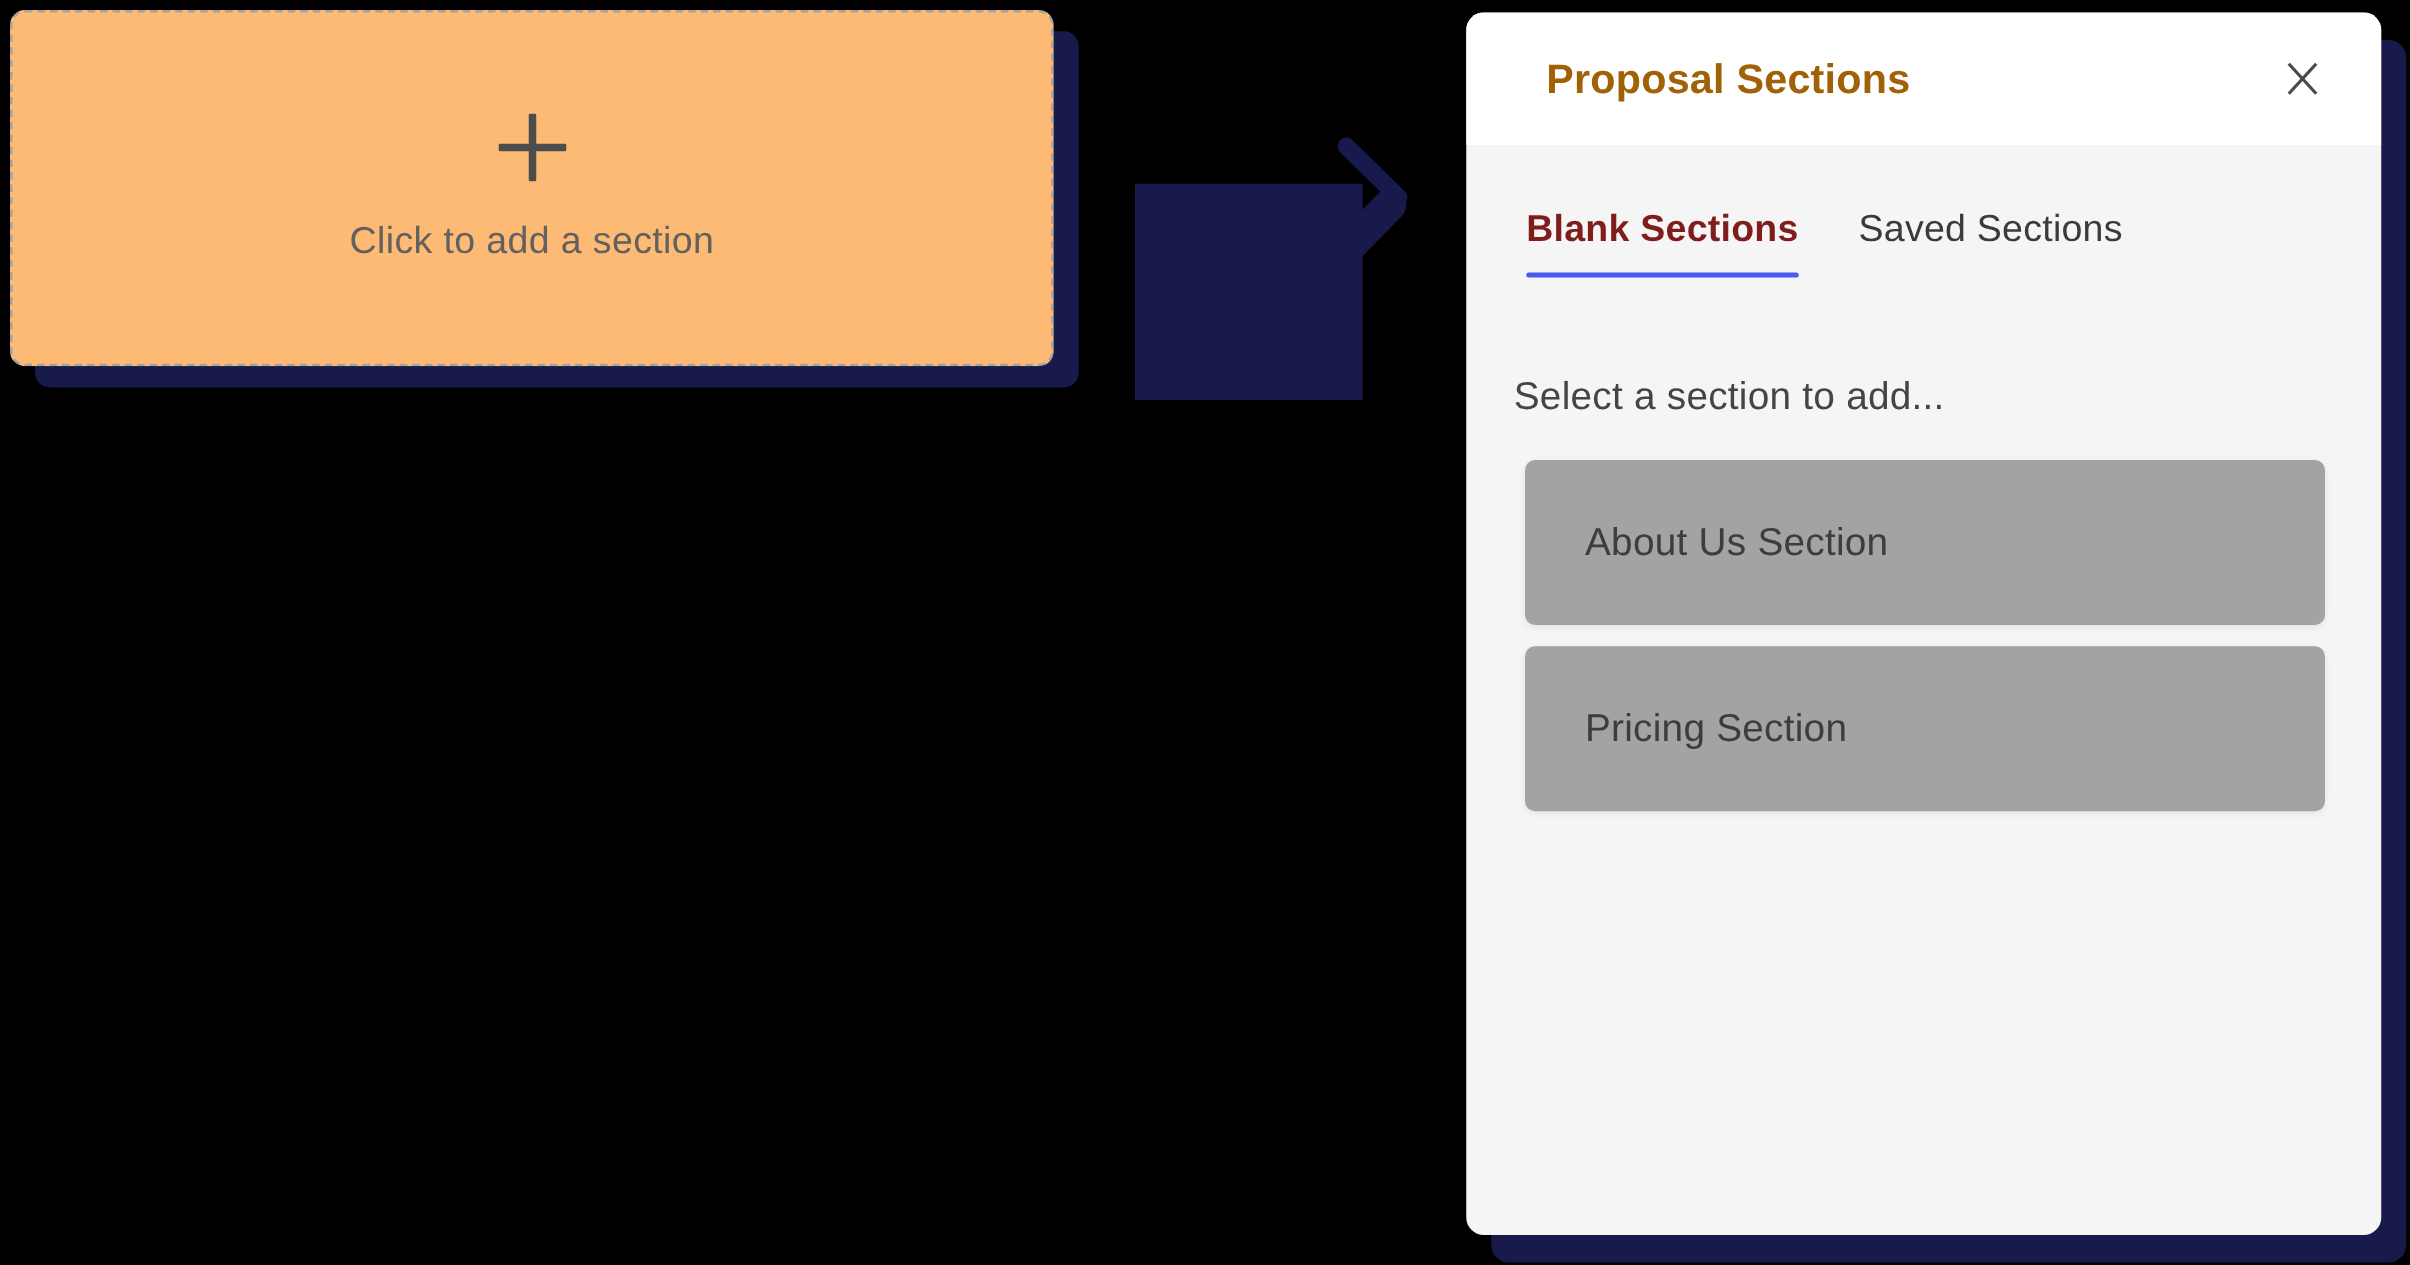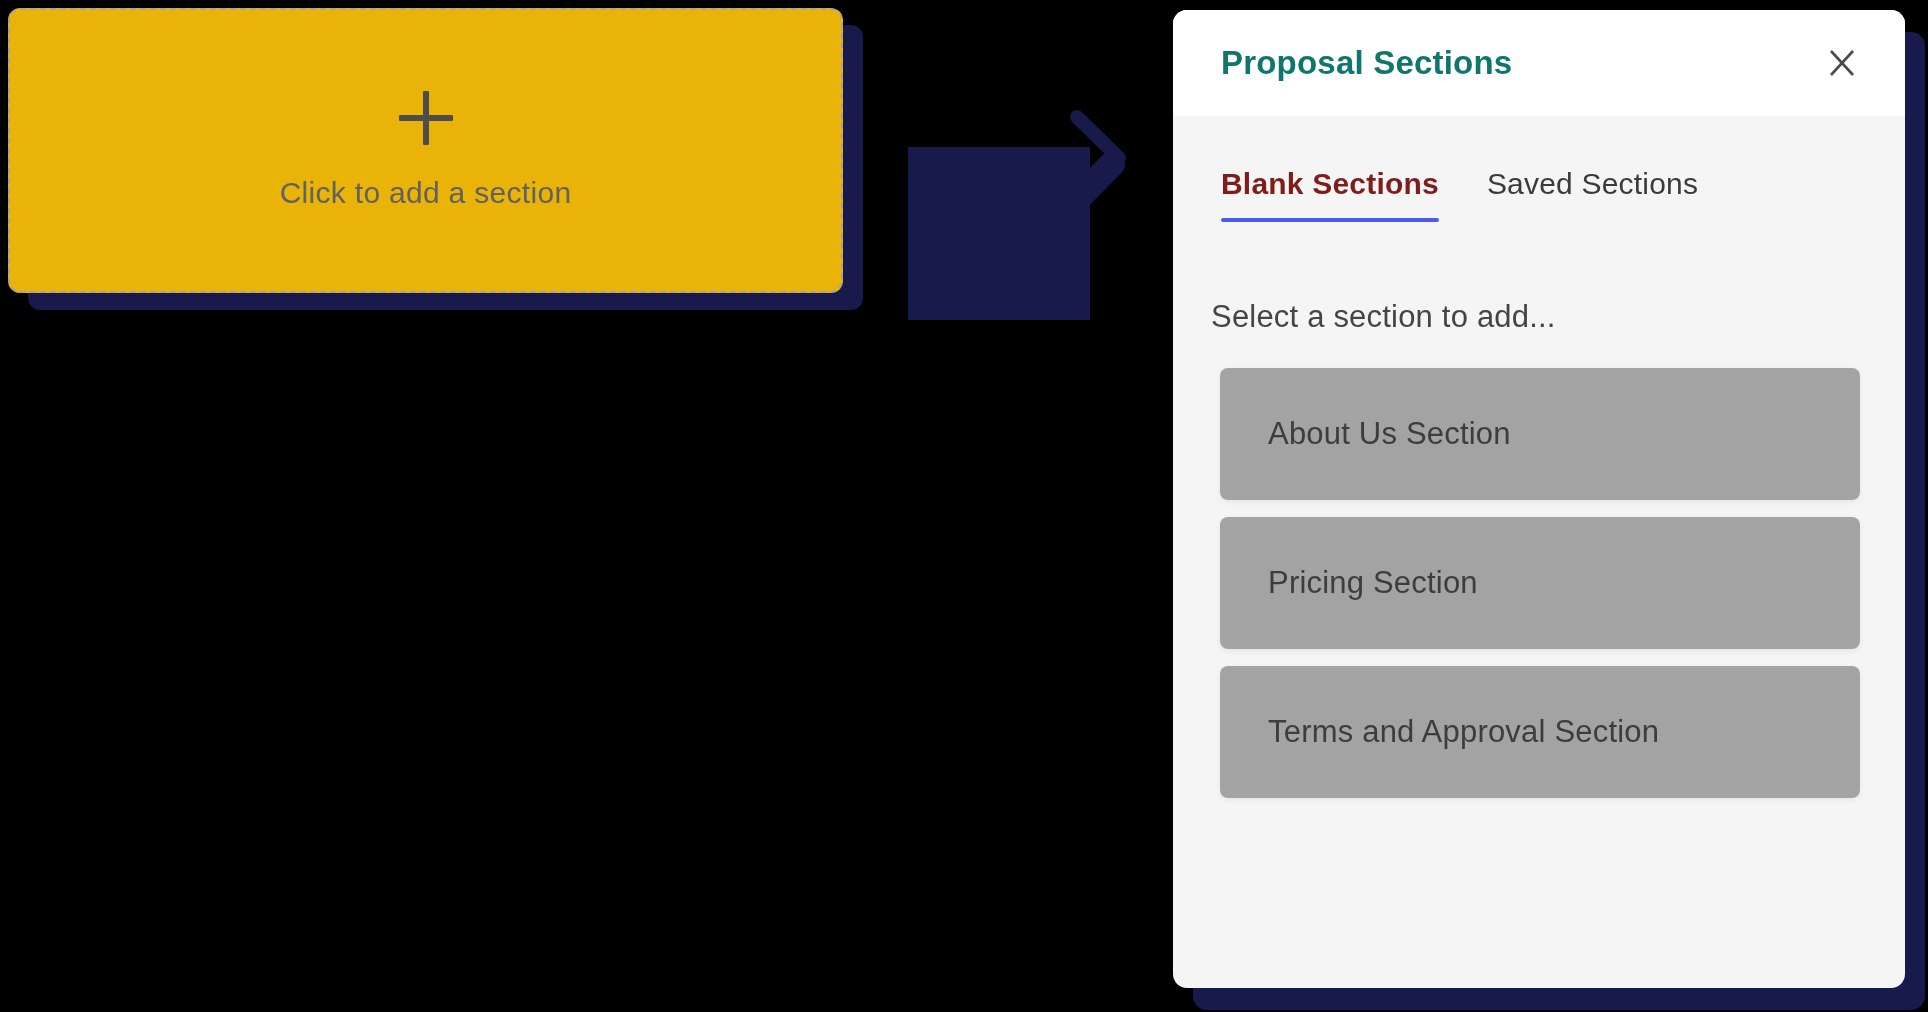--- a/index.html
+++ b/index.html
@@ -8,21 +8,21 @@
     width:1928px;height:1012px;
     background:#000;
     font-family:"Liberation Sans","DejaVu Sans",sans-serif;
     overflow:hidden;
   }
 
   
   .placeholder-box{
     position:absolute;left:8px;top:8px;
     width:835px;height:285px;
-    background:#eab308;
+    background:#fdba74;
     border:2px dashed #A3A3A3;
     border-radius:12px;
     box-shadow:20px 17px 0 0 #171A4A;
     box-sizing:border-box;
     display:flex;flex-direction:column;
     align-items:center;justify-content:center;
     gap:30px;
     cursor:pointer;
   }
   .plus{position:relative;width:54px;height:54px;}
@@ -45,21 +45,21 @@
     box-shadow:20px 22px 0 0 #171A4A;
     overflow:hidden;
   }
   .panel-header{
     background:#FFFFFF;
     height:106px;
     display:flex;align-items:center;justify-content:space-between;
     padding:0 48px;
   }
   .panel-title{
-    margin:0;font-size:33px;font-weight:700;color:#0f766e;letter-spacing:.2px;
+    margin:16px;font-size:33px;font-weight:700;color:#a16207;letter-spacing:.2px;
   }
   .close-btn{
     background:none;border:none;padding:0;margin:0;cursor:pointer;
     width:30px;height:30px;display:flex;align-items:center;justify-content:center;
   }
   .tabs{
     display:flex;gap:48px;
     padding:0 48px;margin-top:50px;
   }
   .tab{cursor:pointer;display:flex;flex-direction:column;}
@@ -133,21 +133,18 @@
 
       <div class="prompt">Select a section to add...</div>
 
       <div class="section-list">
         <div class="section-card">
           <span>About Us Section</span>
         </div>
         <div class="section-card">
           <span>Pricing Section</span>
         </div>
-        <div class="section-card">
-          <span>Terms and Approval Section</span>
-        </div>
       </div>
 
     </div>
   </div>
 
 </div>
 
 </body></html>

